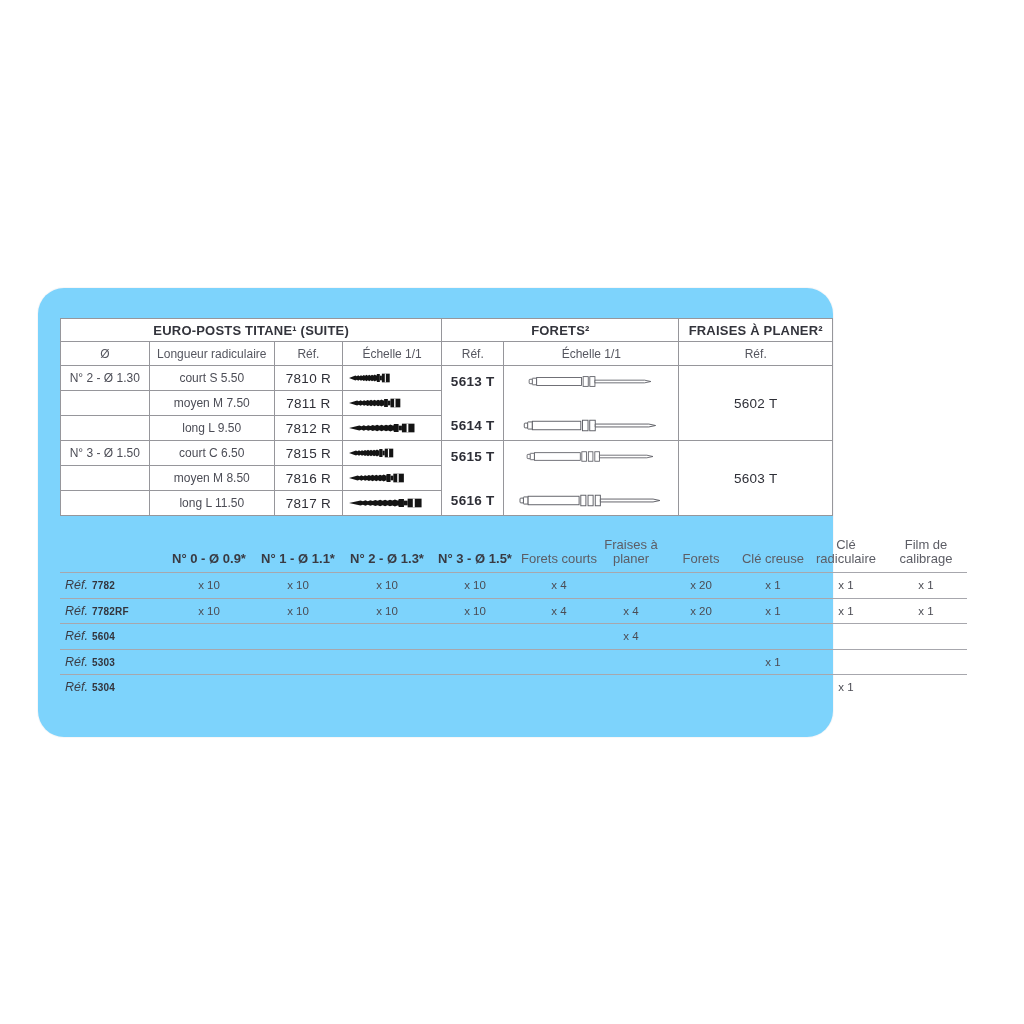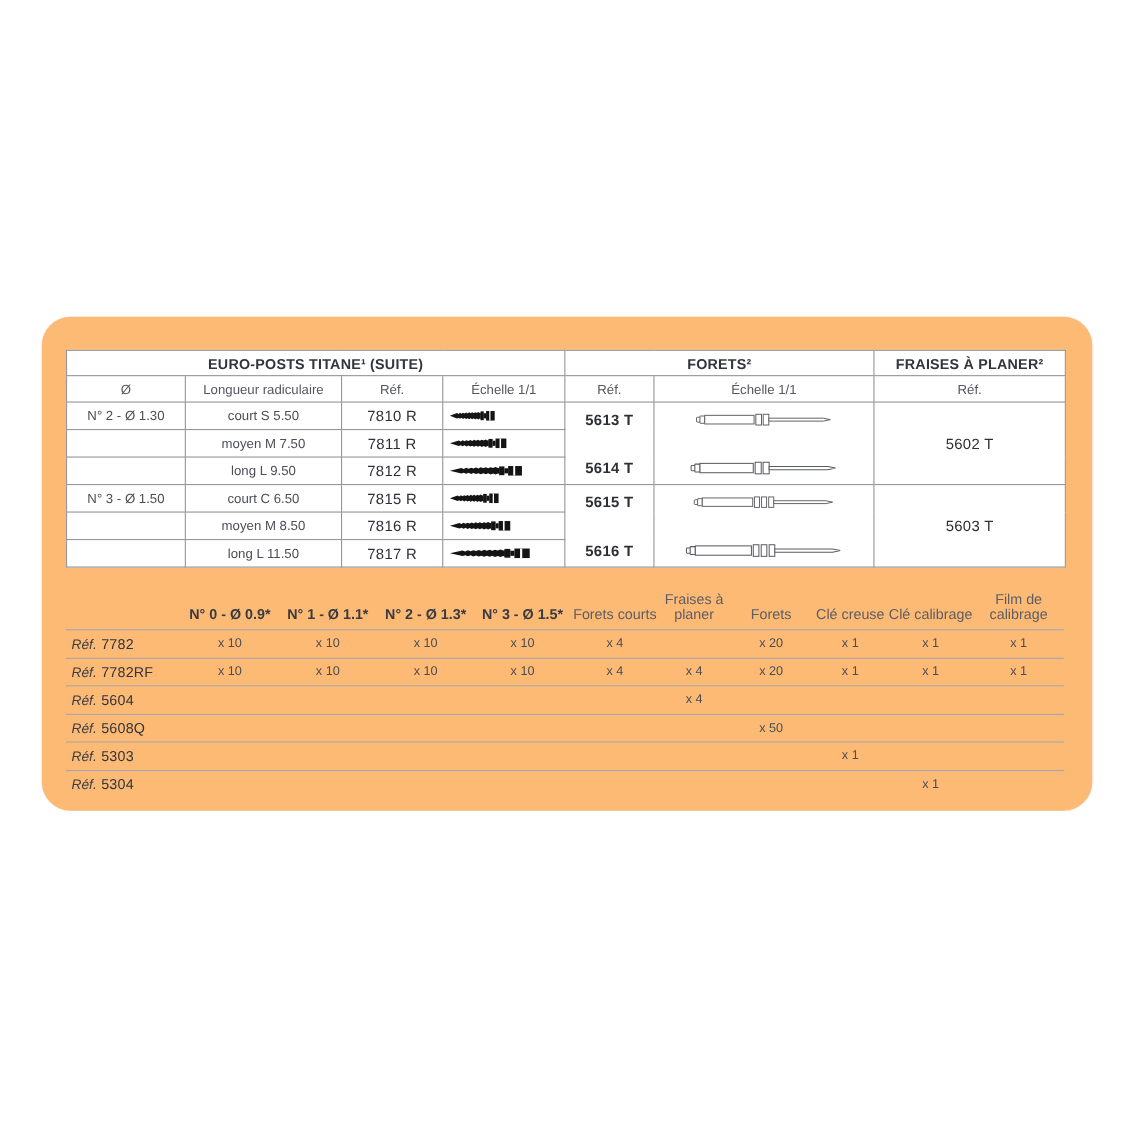--- a/index.html
+++ b/index.html
@@ -2,22 +2,22 @@
 <html><head>
 <meta charset="utf-8">
 <style>
   html,body { margin:0; padding:0; }
   body {
     width:1024px; height:1024px; background:#ffffff; position:relative;
     font-family:"Liberation Sans", "DejaVu Sans", sans-serif;
     -webkit-font-smoothing:antialiased;
   }
   .card {
-    position:absolute; left:38px; top:288px; width:955px; height:449px;
-    background:#fdba74; border-radius:26px;
+    position:absolute; left:38px; top:288px; width:795px; height:449px;
+    background:#7dd3fc; border-radius:26px;
     box-shadow:0 0 0 1px rgba(120,120,140,0.06);
   }
 
   
   .top-table {
     position:absolute; left:22px; top:30px;
     border-collapse:collapse; table-layout:fixed; background:#ffffff;
   }
   .top-table td {
     border:1px solid #96969b; background:#ffffff; padding:0;
@@ -46,21 +46,21 @@
   }
   .bt-header { align-items:end; height:37px; }
   .bt-h {
     text-align:center; font-size:13px; line-height:1.12; color:#5c5d65;
     padding-bottom:5px; white-space:normal;
   }
   .bt-h.strong { font-weight:bold; color:#393a42; white-space:nowrap; }
   .bt-row { align-items:center; height:24.5px; border-top:1px solid #a7a7ad; }
   .bt-label { text-align:left; padding-left:5px; font-size:12.5px; color:#33343c; white-space:nowrap; }
   .bt-label .pfx { font-style:italic; margin-right:4px; color:#3c3d45; }
-  .bt-label .num { font-weight:normal; font-size:13px; letter-spacing:.2px; }
+  .bt-label .num { font-weight:bold; font-size:10px; letter-spacing:.2px; }
   .bt-v { text-align:center; font-size:11.5px; color:#4b4c54; }
 </style>
 </head>
 <body>
 
 <svg width="0" height="0" style="position:absolute" aria-hidden="true">
   <defs>
     <g id="screw-shape">
       <polygon fill="#141414" points="0,9 14,5.2 17,6.4 20,4.9 23,6.2 26,4.7 29,6 32,4.5 35,5.8 38,4.3 41,5.6 44,4.2 47,5.5 50,4 53,5.3 56,3.9 59,5.2 61,4.8 61,13.2 59,12.8 56,14.1 53,12.7 50,14 47,12.5 44,13.8 41,12.4 38,13.7 35,12.2 32,13.5 29,12 26,13.3 23,11.8 20,13.1 17,11.6 14,12.8"></polygon>
       <rect fill="#141414" x="60.5" y="3" width="6.5" height="12"></rect>
@@ -219,21 +219,21 @@
     <div class="bt-grid bt-header">
       <div class="bt-h"></div>
       <div class="bt-h strong">N° 0 - Ø 0.9*</div>
       <div class="bt-h strong">N° 1 - Ø 1.1*</div>
       <div class="bt-h strong">N° 2 - Ø 1.3*</div>
       <div class="bt-h strong">N° 3 - Ø 1.5*</div>
       <div class="bt-h">Forets courts</div>
       <div class="bt-h">Fraises à planer</div>
       <div class="bt-h">Forets</div>
       <div class="bt-h">Clé creuse</div>
-      <div class="bt-h">Clé calibrage</div>
+      <div class="bt-h">Clé radiculaire</div>
       <div class="bt-h">Film de calibrage</div>
     </div>
 
     <div class="bt-grid bt-row">
       <div class="bt-label"><span class="pfx">Réf.</span><span class="num">7782</span></div>
       <div class="bt-v">x 10</div>
       <div class="bt-v">x 10</div>
       <div class="bt-v">x 10</div>
       <div class="bt-v">x 10</div>
       <div class="bt-v">x 4</div>
@@ -265,33 +265,20 @@
       <div class="bt-v"></div>
       <div class="bt-v"></div>
       <div class="bt-v"></div>
       <div class="bt-v">x 4</div>
       <div class="bt-v"></div>
       <div class="bt-v"></div>
       <div class="bt-v"></div>
       <div class="bt-v"></div>
     </div>
 
-    <div class="bt-grid bt-row">
-      <div class="bt-label"><span class="pfx">Réf.</span><span class="num">5608Q</span></div>
-      <div class="bt-v"></div>
-      <div class="bt-v"></div>
-      <div class="bt-v"></div>
-      <div class="bt-v"></div>
-      <div class="bt-v"></div>
-      <div class="bt-v"></div>
-      <div class="bt-v">x 50</div>
-      <div class="bt-v"></div>
-      <div class="bt-v"></div>
-      <div class="bt-v"></div>
-    </div>
 
     <div class="bt-grid bt-row">
       <div class="bt-label"><span class="pfx">Réf.</span><span class="num">5303</span></div>
       <div class="bt-v"></div>
       <div class="bt-v"></div>
       <div class="bt-v"></div>
       <div class="bt-v"></div>
       <div class="bt-v"></div>
       <div class="bt-v"></div>
       <div class="bt-v"></div>

